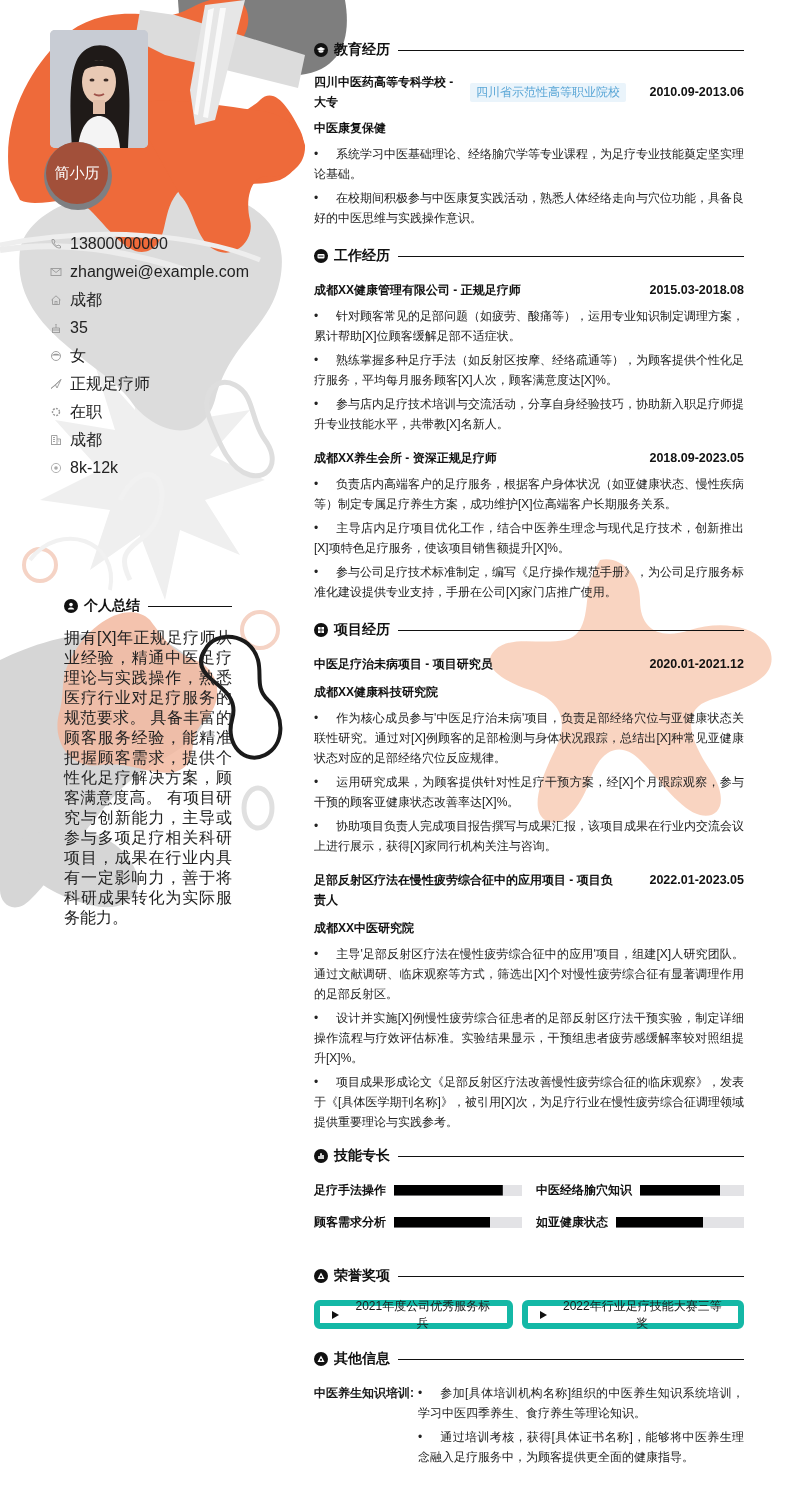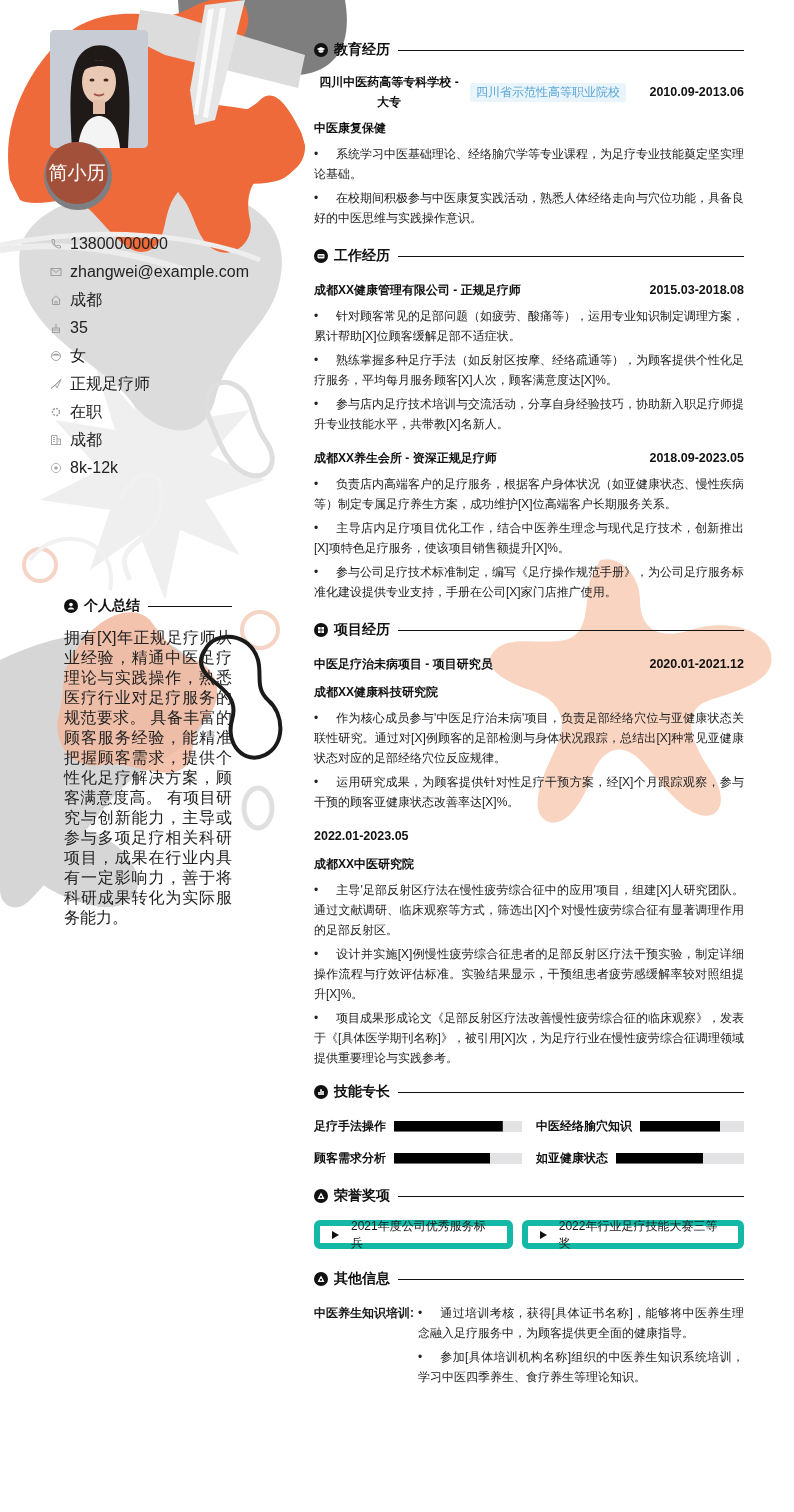--- a/index.html
+++ b/index.html
@@ -4,39 +4,39 @@
 <style>
   * { box-sizing: border-box; margin: 0; padding: 0; }
   html, body { width: 794px; height: 1512px; background: #ffffff; overflow: hidden; }
   body { position: relative; font-family: "Liberation Sans", "DejaVu Sans", sans-serif; color: #1a1a1a; font-size: 12px; }
 
   .bg { position: absolute; left: 0; top: 0; width: 794px; height: 1512px; z-index: 0; pointer-events: none; }
 
   .sidebar { position: absolute; left: 50px; top: 30px; width: 170px; z-index: 2; }
   .photo { width: 98px; height: 118px; border-radius: 5px; overflow: hidden; background: #c9ccd3; position: relative; }
   .name-badge { position: absolute; left: -6px; top: 112px; width: 68px; height: 68px; border-radius: 50%; background: #7e7f82; }
-  .name-badge-inner { position: absolute; left: 2px; top: 0px; width: 62px; height: 62px; border-radius: 50%; background: #a2503a; display: flex; align-items: center; justify-content: center; color: #fff; font-size: 19px; font-weight: 400; letter-spacing: 0px; }
+  .name-badge-inner { position: absolute; left: 2px; top: 0px; width: 62px; height: 62px; border-radius: 50%; background: #a2503a; display: flex; align-items: center; justify-content: center; color: #fff; font-size: 15px; font-weight: 400; letter-spacing: 0px; }
   .contacts { position: absolute; top: 200px; left: 0; width: 180px; }
   .contact { display: flex; align-items: center; height: 28px; font-size: 16px; color: #222; }
   .contact .ic { width: 12px; height: 12px; margin-right: 8px; display: inline-flex; align-items: center; justify-content: center; }
   .contact .ic svg { width: 12px; height: 12px; }
 
   .summary { position: absolute; left: 64px; top: 596px; width: 168px; z-index: 2; }
   .sec-head { display: flex; align-items: center; height: 20px; }
   .sec-head .hic { width: 14px; height: 14px; border-radius: 50%; background: #111; margin-right: 6px; display: inline-flex; align-items: center; justify-content: center; flex-shrink: 0; }
   .sec-head .hic svg { width: 10px; height: 10px; }
   .sec-head .htitle { font-size: 14px; font-weight: 700; color: #111; white-space: nowrap; }
   .sec-head .hline { flex: 1; height: 1px; background: #111; margin-left: 8px; }
   .summary-text { margin-top: 12px; font-size: 16px; line-height: 20px; color: #222; text-align: justify; }
 
   .main { position: absolute; left: 314px; top: 40px; width: 430px; z-index: 2; }
   .section { margin-bottom: 14px; }
   .entry { margin-top: 12px; }
   .entry-head { display: flex; justify-content: space-between; align-items: flex-start; }
-  .entry-title { font-size: 12px; font-weight: 700; line-height: 20px; color: #111; text-align: center; }
+  .entry-title { font-size: 12px; font-weight: 700; line-height: 20px; color: #111; }
   .entry-date { font-size: 12.5px; font-weight: 700; line-height: 20px; color: #111; white-space: nowrap; }
   .entry-sub { font-size: 12px; font-weight: 700; line-height: 20px; margin-top: 8px; color: #111; }
   .bullets { margin-top: 6px; }
   .bullet { font-size: 12px; line-height: 20px; color: #222; margin-bottom: 4px; text-align: justify; }
   .bullet .dot { display: inline-block; width: 22px; }
   .tag-inline { display: inline-block; background: #eaf4fb; color: #5aa6d6; font-size: 12px; padding: 1px 6px; border-radius: 2px; }
 
   .edu-head { display: grid; grid-template-columns: 150px 1fr auto; align-items: center; }
 
   .skills { display: grid; grid-template-columns: 1fr 1fr; column-gap: 14px; row-gap: 12px; margin-top: 14px; }
@@ -289,24 +289,26 @@
     </div>
     <div class="entry" style="margin-top:14px;">
       <div class="entry-head">
         <div class="entry-title">中医足疗治未病项目 - 项目研究员</div>
         <div class="entry-date">2020.01-2021.12</div>
       </div>
       <div class="entry-sub">成都XX健康科技研究院</div>
       <div class="bullets">
         <div class="bullet"><span class="dot">•</span><span>作为核心成员参与'中医足疗治未病'项目，负责足部经络穴位与亚健康状态关联性研究。通过对[X]例顾客的足部检测与身体状况跟踪，总结出[X]种常见亚健康状态对应的足部经络穴位反应规律。</span></div>
         <div class="bullet"><span class="dot">•</span><span>运用研究成果，为顾客提供针对性足疗干预方案，经[X]个月跟踪观察，参与干预的顾客亚健康状态改善率达[X]%。</span></div>
+        <div class="bullet"><span class="dot">•</span><span>协助项目负责人完成项目报告撰写与成果汇报，该项目成果在行业内交流会议上进行展示，获得[X]家同行机构关注与咨询。</span></div>
       </div>
     </div>
     <div class="entry" style="margin-top:14px;">
       <div class="entry-head">
+        <div class="entry-title" style="width:310px;">足部反射区疗法在慢性疲劳综合征中的应用项目 - 项目负责人</div>
         <div class="entry-date">2022.01-2023.05</div>
       </div>
       <div class="entry-sub">成都XX中医研究院</div>
       <div class="bullets">
         <div class="bullet"><span class="dot">•</span><span>主导'足部反射区疗法在慢性疲劳综合征中的应用'项目，组建[X]人研究团队。通过文献调研、临床观察等方式，筛选出[X]个对慢性疲劳综合征有显著调理作用的足部反射区。</span></div>
         <div class="bullet"><span class="dot">•</span><span>设计并实施[X]例慢性疲劳综合征患者的足部反射区疗法干预实验，制定详细操作流程与疗效评估标准。实验结果显示，干预组患者疲劳感缓解率较对照组提升[X]%。</span></div>
         <div class="bullet"><span class="dot">•</span><span>项目成果形成论文《足部反射区疗法改善慢性疲劳综合征的临床观察》，发表于《[具体医学期刊名称]》，被引用[X]次，为足疗行业在慢性疲劳综合征调理领域提供重要理论与实践参考。</span></div>
       </div>
     </div>
   </div>
@@ -344,21 +346,21 @@
       </div>
       <div class="skill">
         <span class="skill-label">如亚健康状态</span>
         <div class="skill-bar">
             <div class="skill-fill" style="width:68%;"></div>
           </div>
       </div>
     </div>
   </div>
 
-  <div class="section" style="margin-top:18px;">
+  <div class="section" style="margin-top:34px;text-align:center;">
     <div class="sec-head">
       <span class="hic">
           <svg viewBox="0 0 10 10">
             <path d="M5,1.5 L8.5,8 L1.5,8 Z" fill="#fff"></path>
             <circle cx="5" cy="5.8" r="1.1" fill="#111"></circle>
           </svg>
         </span>
       <span class="htitle">荣誉奖项</span>
       <span class="hline"></span>
     </div>
@@ -381,19 +383,19 @@
             <path d="M5,1.5 L8.5,8 L1.5,8 Z" fill="#fff"></path>
             <circle cx="5" cy="5.8" r="1.1" fill="#111"></circle>
           </svg>
         </span>
       <span class="htitle">其他信息</span>
       <span class="hline"></span>
     </div>
     <div class="other">
       <div class="other-label">中医养生知识培训:</div>
       <div class="other-items">
+        <div class="bullet"><span class="dot">•</span><span>参加[具体培训机构名称]组织的中医养生知识系统培训，学习中医四季养生、食疗养生等理论知识。</span></div>
         <div class="bullet"><span class="dot">•</span><span>通过培训考核，获得[具体证书名称]，能够将中医养生理念融入足疗服务中，为顾客提供更全面的健康指导。</span></div>
-        <div class="bullet"><span class="dot">•</span><span>参加[具体培训机构名称]组织的中医养生知识系统培训，学习中医四季养生、食疗养生等理论知识。</span></div>
       </div>
     </div>
   </div>
 
 </div>
 
 </body></html>

